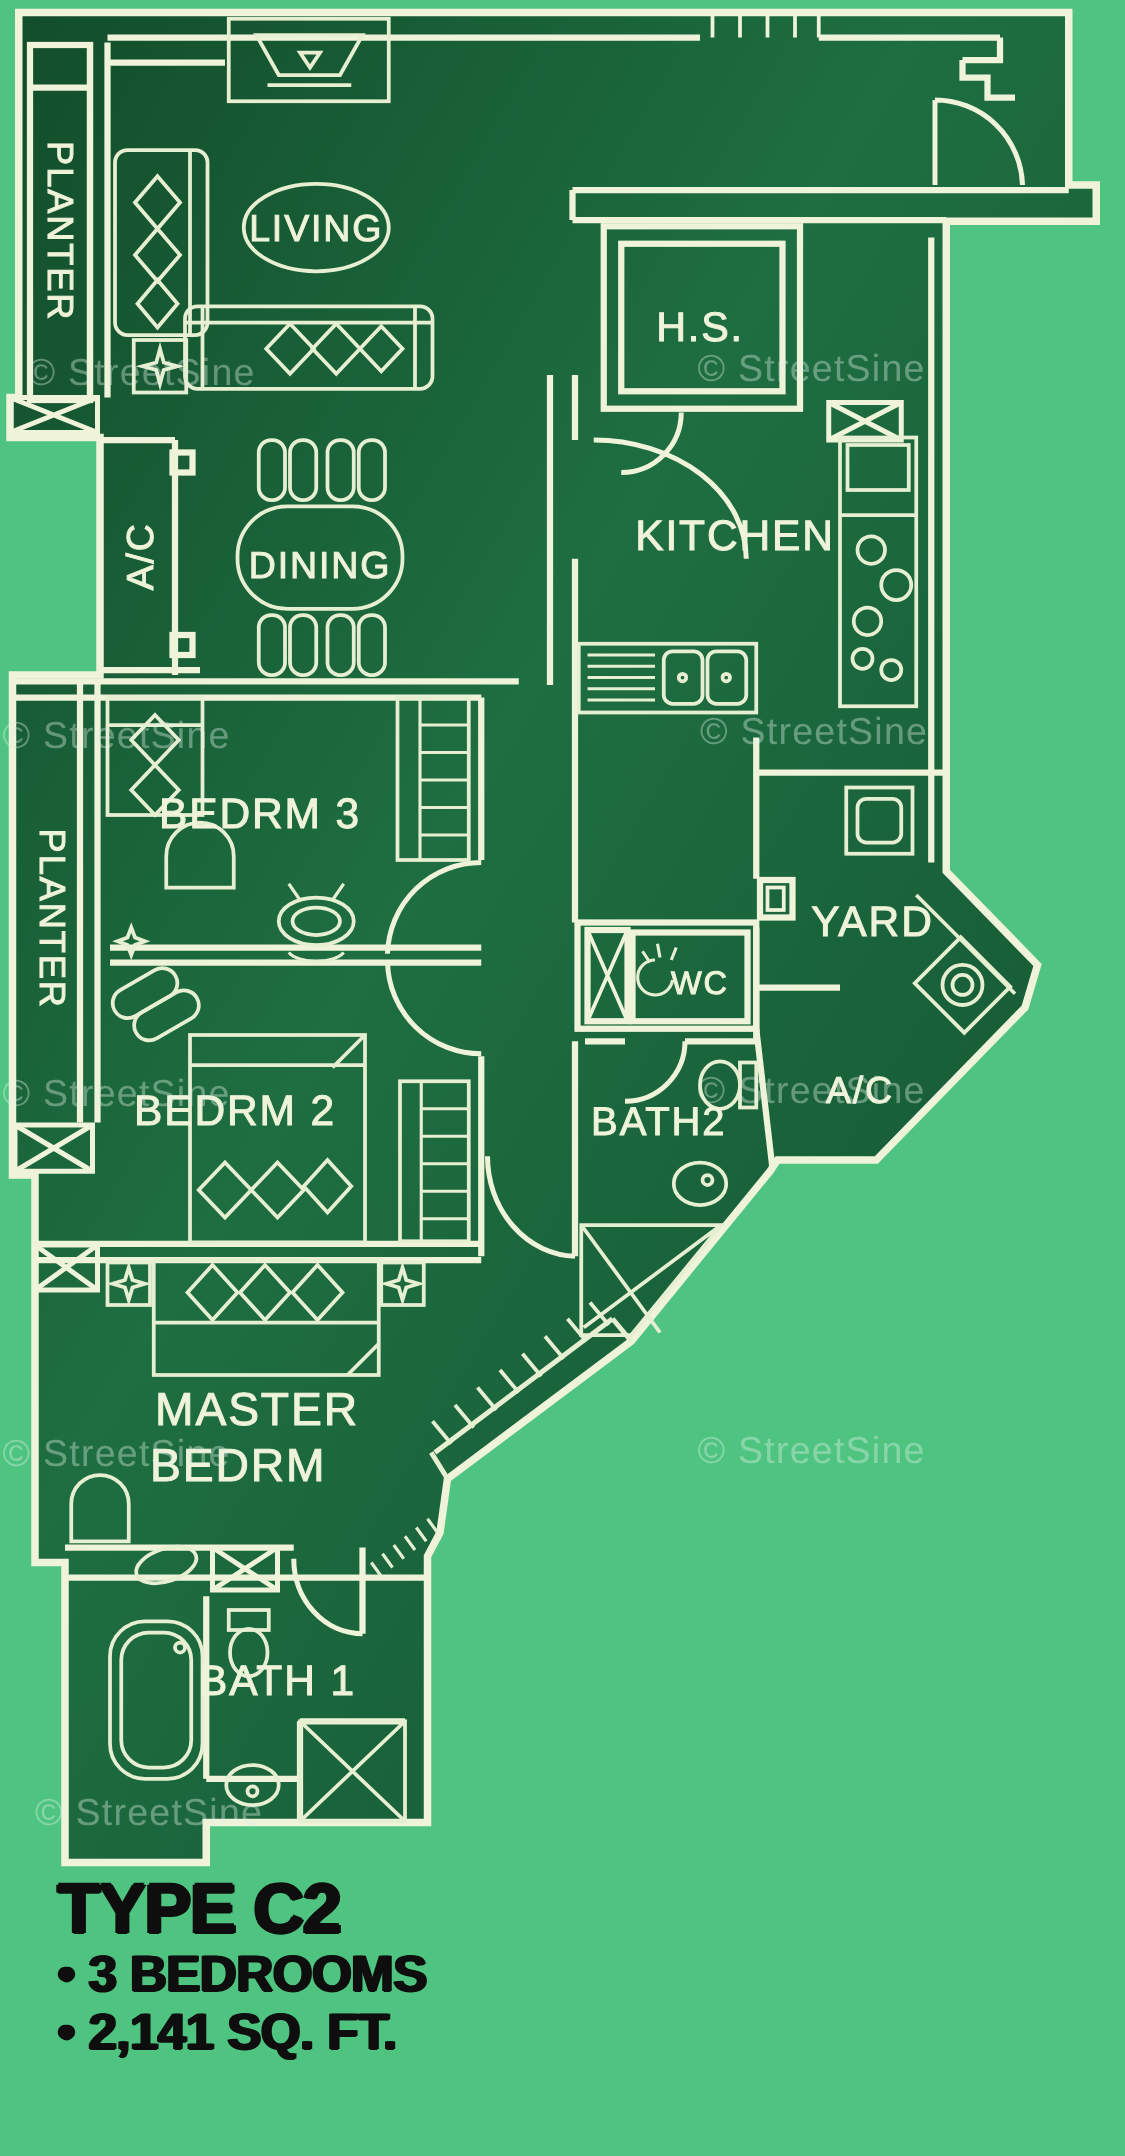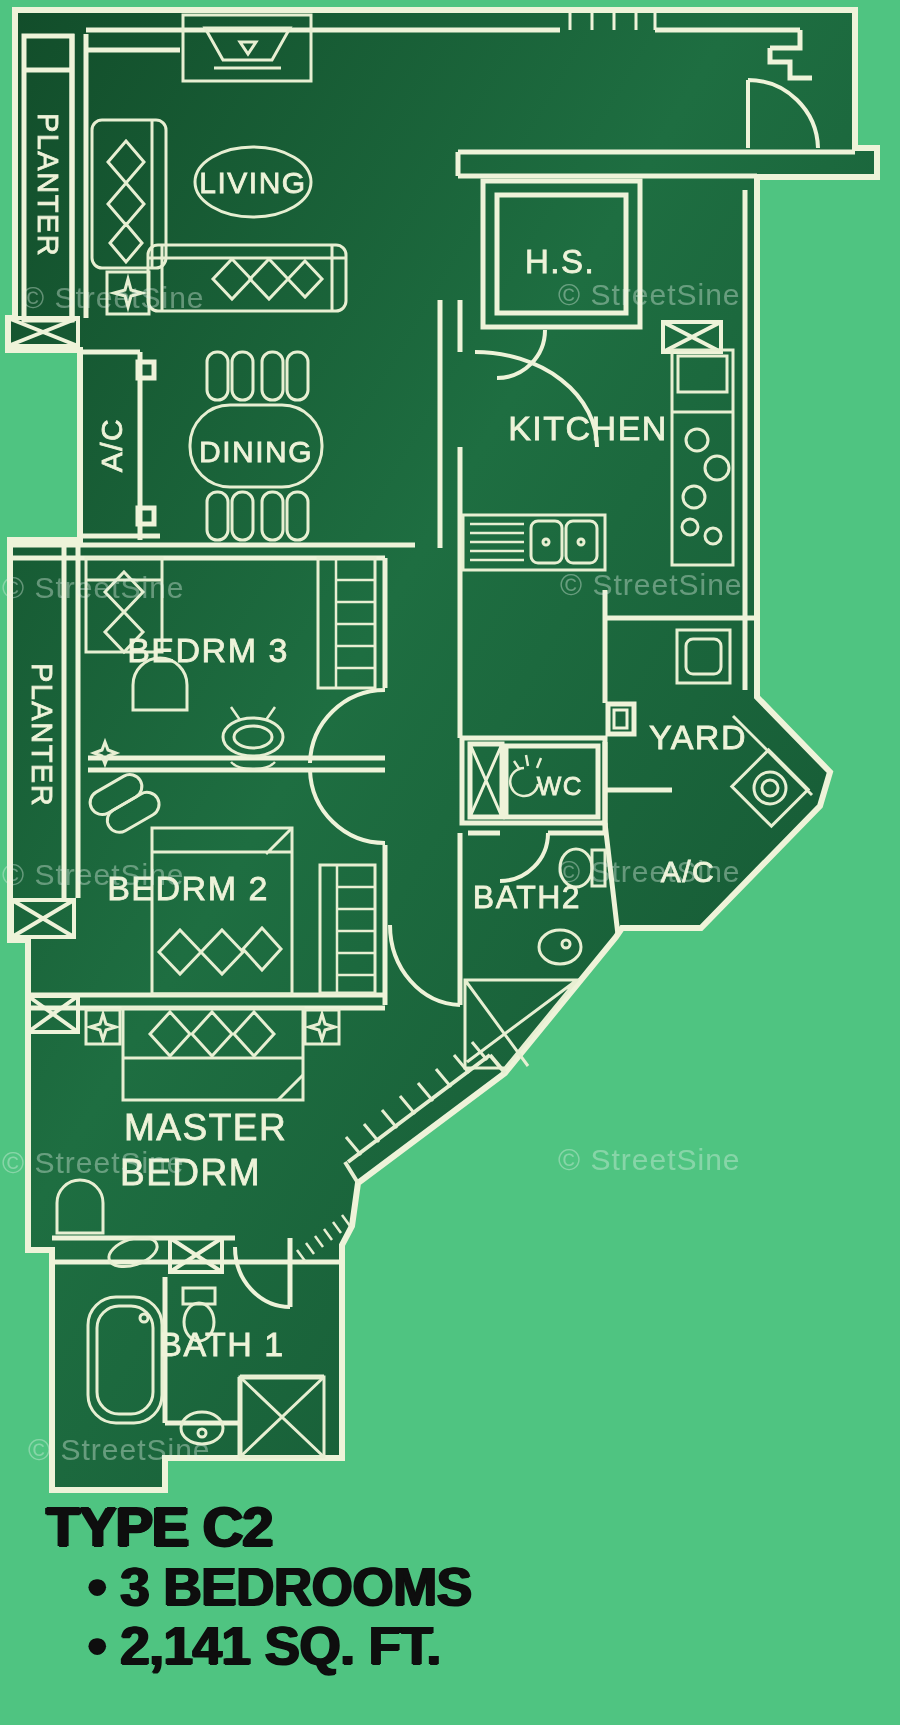--- a/index.html
+++ b/index.html
@@ -21,23 +21,22 @@
     letter-spacing:1px;
   }
   .footer{
     position:absolute;left:46px;top:1498px;color:#0e0e0e;
   }
   .footer .title{
     font-size:56px;font-weight:bold;letter-spacing:-1px;line-height:1.05;
     text-shadow:1.6px 0 #0e0e0e,-1.6px 0 #0e0e0e,0 1.2px #0e0e0e,0 -1.2px #0e0e0e;
   }
   .footer .bullet{
-    font-size:53px;font-weight:bold;letter-spacing:-0.5px;line-height:1.12;
+    font-size:41px;font-weight:bold;letter-spacing:-0.5px;line-height:1.12;
     text-shadow:1.2px 0 #0e0e0e,-1.2px 0 #0e0e0e,0 0.8px #0e0e0e;
-    margin-left:42px;
   }
 </style>
 </head>
 <body>
 
 <div class="stage">
 
 <svg width="900" height="1725" viewBox="0 0 900 1725">
   <defs>
     <linearGradient id="darkg" x1="0" y1="0" x2="1" y2="1">

